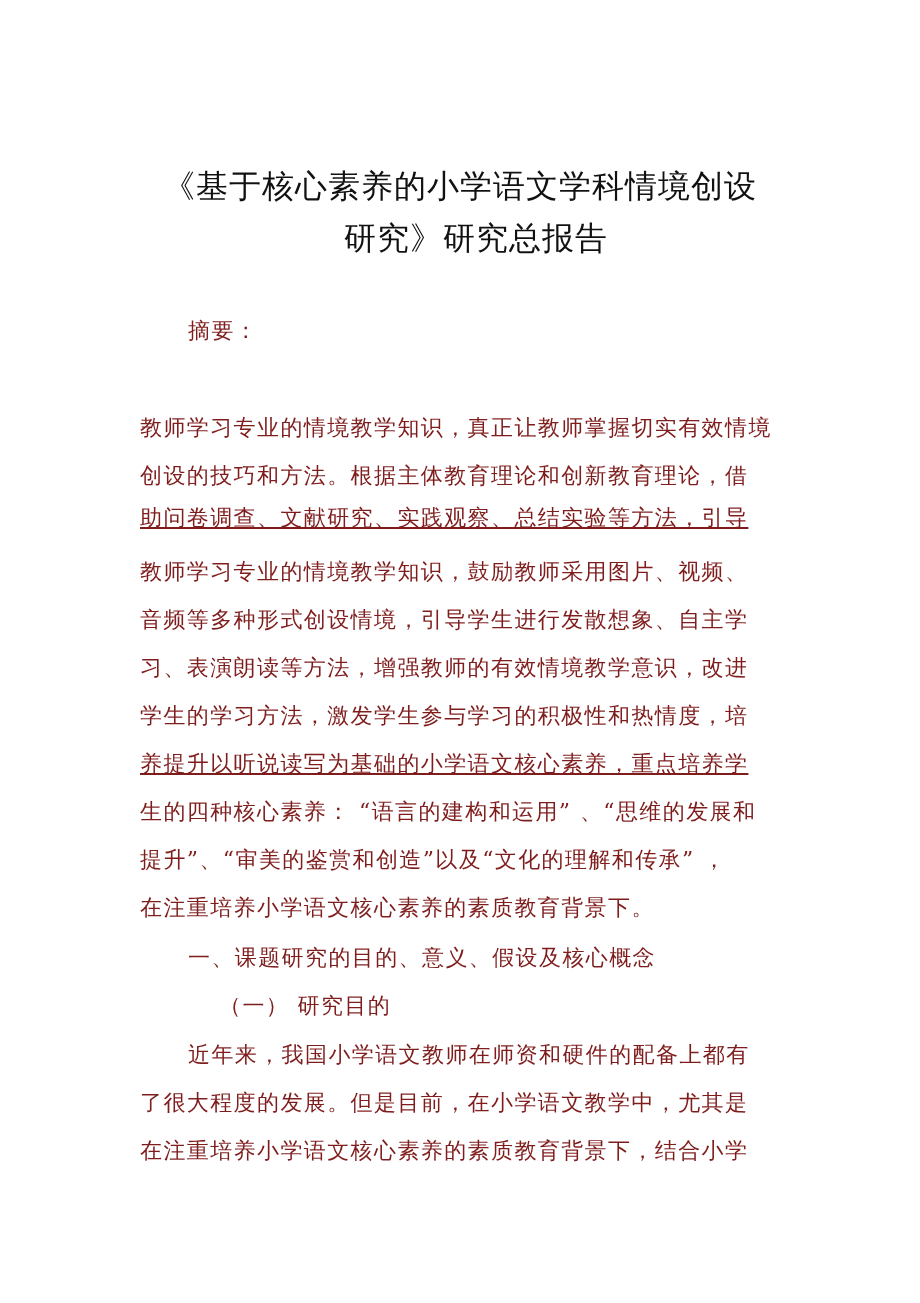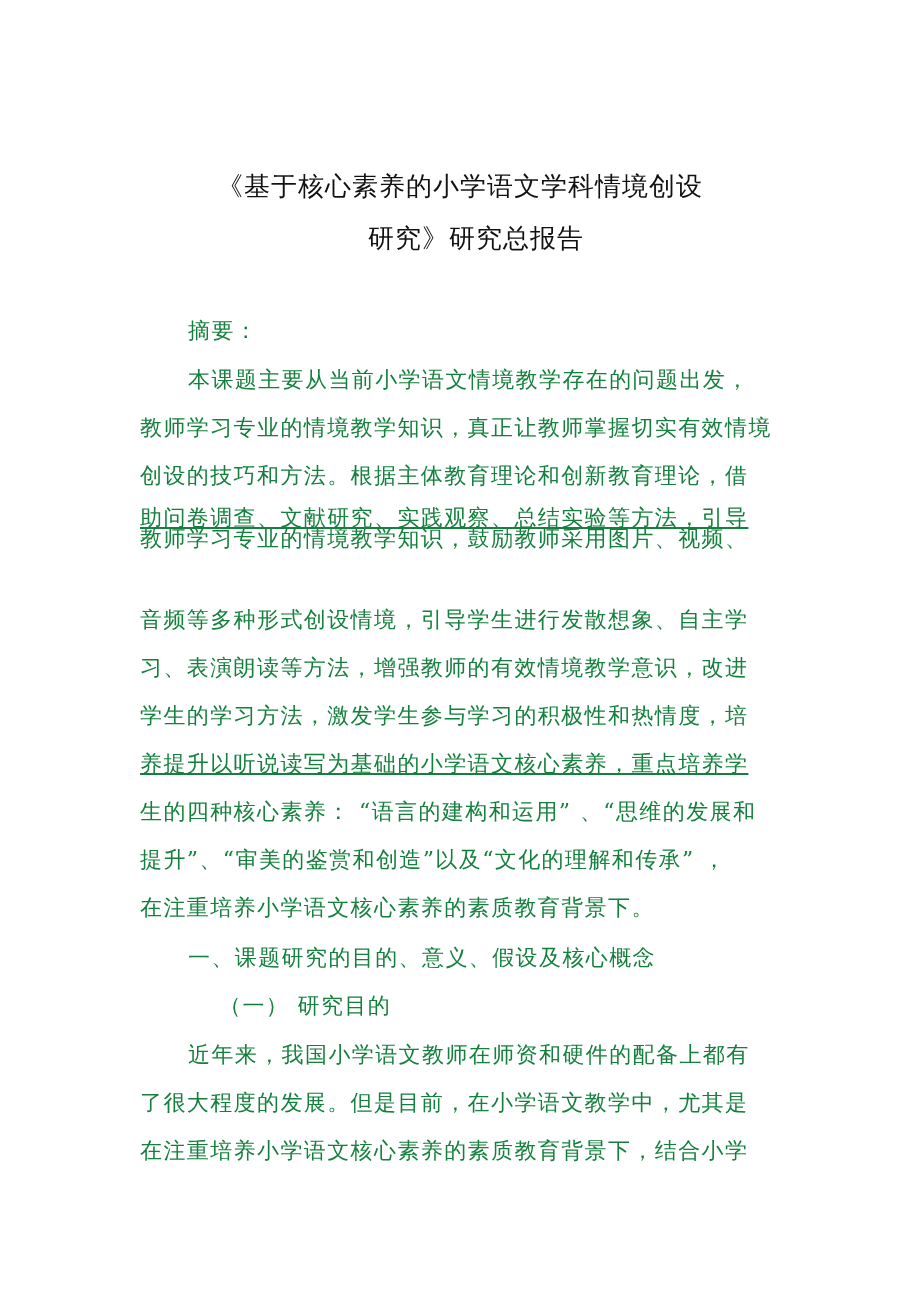--- a/index.html
+++ b/index.html
@@ -1,40 +1,39 @@
 <!DOCTYPE html>
 <html><head>
 <meta charset="utf-8">
 <style>
   html, body { margin: 0; padding: 0; background: #ffffff; }
   body { width: 920px; height: 1303px; position: relative; overflow: hidden;
          font-family: "DejaVu Serif", "Liberation Serif", serif; color: #111111; }
   .page { position: absolute; left: 0; top: 0; width: 920px; height: 1303px; background: #ffffff; }
   .title-line { position: absolute; left: 0; width: 920px; text-align: center;
-                font-size: 26px; line-height: 40px; letter-spacing: 1px; color: #111; white-space: nowrap; }
+                font-size: 32px; line-height: 40px; letter-spacing: 1px; color: #111; white-space: nowrap; }
   .line { position: absolute; left: 140px; font-size: 22px; line-height: 30px;
-          white-space: nowrap; color: #15803d; letter-spacing: 1.4px; }
+          white-space: nowrap; color: #7f1d1d; letter-spacing: 1.4px; }
   .indent { left: 188px; }
   .sub-indent { left: 180px; }
 </style>
 </head>
 <body>
 
 <div class="page">
 
   <div class="title-line" style="top:166px;">《基于核心素养的小学语文学科情境创设</div>
   <div class="title-line" style="top:218px;padding-left:16px;">研究》研究总报告</div>
 
   <div class="line indent" style="top:316px;">摘要：</div>
 
-  <div class="line indent" style="top:365px;">本课题主要从当前小学语文情境教学存在的问题出发，</div>
   <div class="line" style="top:413px;">教师学习专业的情境教学知识，真正让教师掌握切实有效情境</div>
   <div class="line" style="top:461px;">创设的技巧和方法。根据主体教育理论和创新教育理论，借</div>
   <div class="line" style="top:503px;text-decoration:underline;">助问卷调查、文献研究、实践观察、总结实验等方法，引导</div>
-  <div class="line" style="top:524px;">教师学习专业的情境教学知识，鼓励教师采用图片、视频、</div>
+  <div class="line" style="top:557px;">教师学习专业的情境教学知识，鼓励教师采用图片、视频、</div>
   <div class="line" style="top:605px;">音频等多种形式创设情境，引导学生进行发散想象、自主学</div>
   <div class="line" style="top:653px;">习、表演朗读等方法，增强教师的有效情境教学意识，改进</div>
   <div class="line" style="top:701px;">学生的学习方法，激发学生参与学习的积极性和热情度，培</div>
   <div class="line" style="top:749px;text-decoration:underline;">养提升以听说读写为基础的小学语文核心素养，重点培养学</div>
   <div class="line" style="top:797px;">生的四种核心素养：  “语言的建构和运用”  、“思维的发展和</div>
   <div class="line" style="top:845px;">提升”、“审美的鉴赏和创造”以及“文化的理解和传承”       ，</div>
   <div class="line" style="top:893px;">在注重培养小学语文核心素养的素质教育背景下。</div>
 
   <div class="line indent" style="top:943px;">一、课题研究的目的、意义、假设及核心概念</div>
   <div class="line sub-indent" style="top:991px;margin-left:39px;">（一） 研究目的</div>

